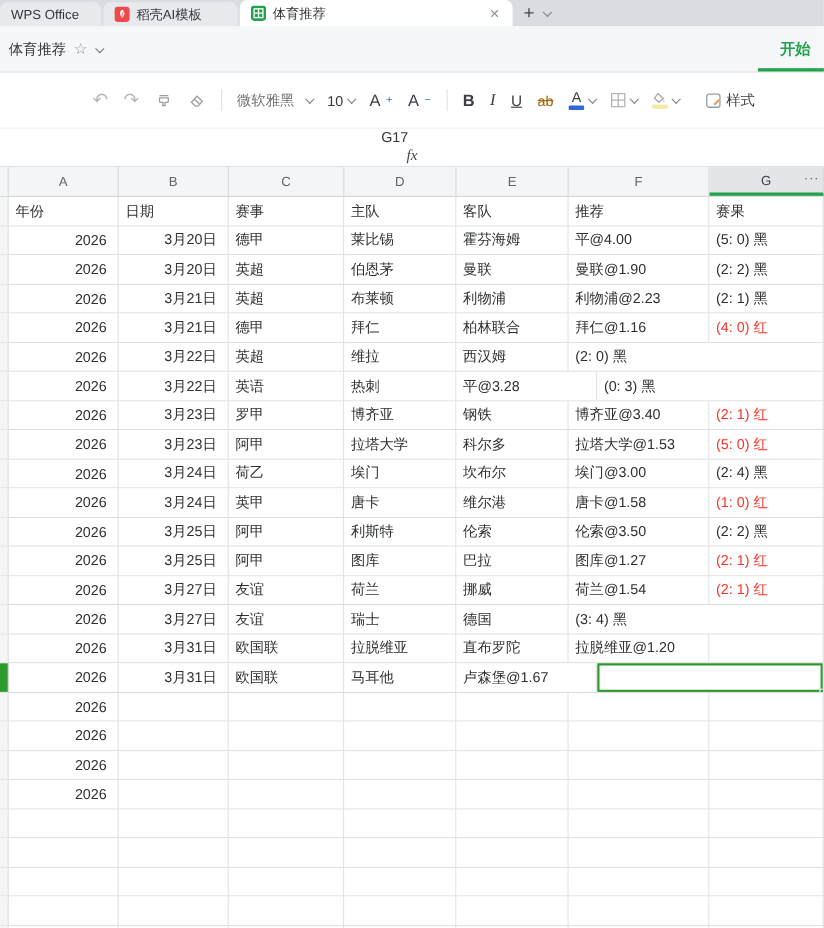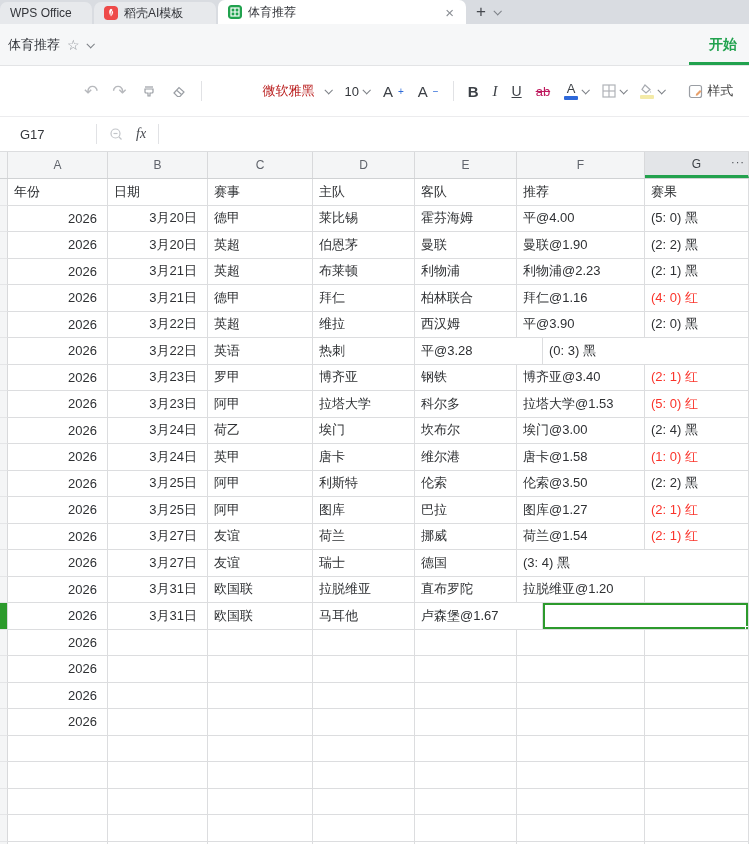--- a/index.html
+++ b/index.html
@@ -26,35 +26,35 @@
   .ribbon-tab { position:absolute; right:6px; top:0; height:100%; display:flex; align-items:center;
     font-size:14px; font-weight:700; color:#21a24e; padding:0 6px; }
   .ribbon-tab .bar { position:absolute; bottom:0; right:-8px; width:62px; height:3px; background:#21a24e; }
 
   
   .toolbar { height:51px; background:#fff; border-bottom:1px solid #ececee;
     display:flex; align-items:center; gap:14px; padding-left:84px; color:#5c6066; }
   .tbtn { display:flex; align-items:center; gap:4px; font-size:14px; color:#4d5157; }
   .dim { color:#b7b9bd; font-size:17px; }
   .vdiv { width:1px; height:20px; background:#e1e2e5; }
-  .fontname { font-size:13px; color:#b91c1c; min-width:58px;margin-left:47px; }
+  .fontname { font-size:13px; color:#737373; min-width:58px; }
   .fontsize { font-size:13px; color:#34373c; }
   .glyph-b { font-weight:700; font-size:15px; color:#3c4046; }
   .glyph-i { font-style:italic; font-family:"Liberation Serif",serif; font-size:15px; color:#3c4046; }
   .glyph-u { text-decoration:underline; font-size:14px; color:#3c4046; }
-  .glyph-s { text-decoration:line-through; font-size:13px; color:#be185d; }
+  .glyph-s { text-decoration:line-through; font-size:13px; color:#a16207; }
   .fc { display:inline-flex; flex-direction:column; align-items:center; line-height:1; }
   .fc .A { font-size:13px; color:#3c4046; }
   .fc .bar { width:14px; height:4px; border-radius:1px; margin-top:1px; }
   .supmark { color:#2f6bd8; font-size:10px; vertical-align:super; margin-left:1px; }
   .style-label { font-size:13px; color:#404040; }
 
   
   .fxbar { height:35px; background:#fff; border-bottom:1px solid #dcdddf;
-    display:flex; align-items:center; font-size:13px; color:#34373c; }
+    display:flex; align-items:center; font-size:13px; color:#34373c;flex-direction:column; }
   .namebox { width:96px; padding-left:20px; }
   .fx { font-style:italic; font-family:"Liberation Serif",serif; font-size:14px; color:#45484e; padding:0 12px; }
 
   
   .colheads { height:27px; display:flex; background:#f4f5f6; border-bottom:1px solid #d0d2d4;
     font-size:12px; color:#60646c; }
   .corner { width:8px; border-right:1px solid #d8d9db; background:#f4f5f6; }
   .colh { display:flex; align-items:center; justify-content:center;
     border-right:1px solid #d8d9db; position:relative; }
   .colh.sel { background:#e3e5e8; border-bottom:3px solid #23a24e; color:#3c4046; }
@@ -265,21 +265,20 @@
       <div class="cell" style="width: 128px;">拜仁@1.16</div>
       <div class="cell red" style="flex: 1 1 0%;">(4: 0) 红</div>
     </div>
     <div class="srow">
       <div class="rowhdr"></div>
       <div class="cell num" style="width: 100px;">2026</div>
       <div class="cell num" style="width: 100px;">3月22日</div>
       <div class="cell" style="width: 105px;">英超</div>
       <div class="cell" style="width: 102px;">维拉</div>
       <div class="cell" style="width: 102px;">西汉姆</div>
-      <div class="cell" style="width: 128px;">平@3.90</div>
       <div class="cell" style="flex: 1 1 0%;">(2: 0) 黑</div>
     </div>
     <div class="srow">
       <div class="rowhdr"></div>
       <div class="cell num" style="width: 100px;">2026</div>
       <div class="cell num" style="width: 100px;">3月22日</div>
       <div class="cell" style="width: 105px;">英语</div>
       <div class="cell" style="width: 102px;">热刺</div>
       <div class="cell" style="width: 128px;">平@3.28</div>
       <div class="cell" style="flex: 1 1 0%;">(0: 3) 黑</div>

